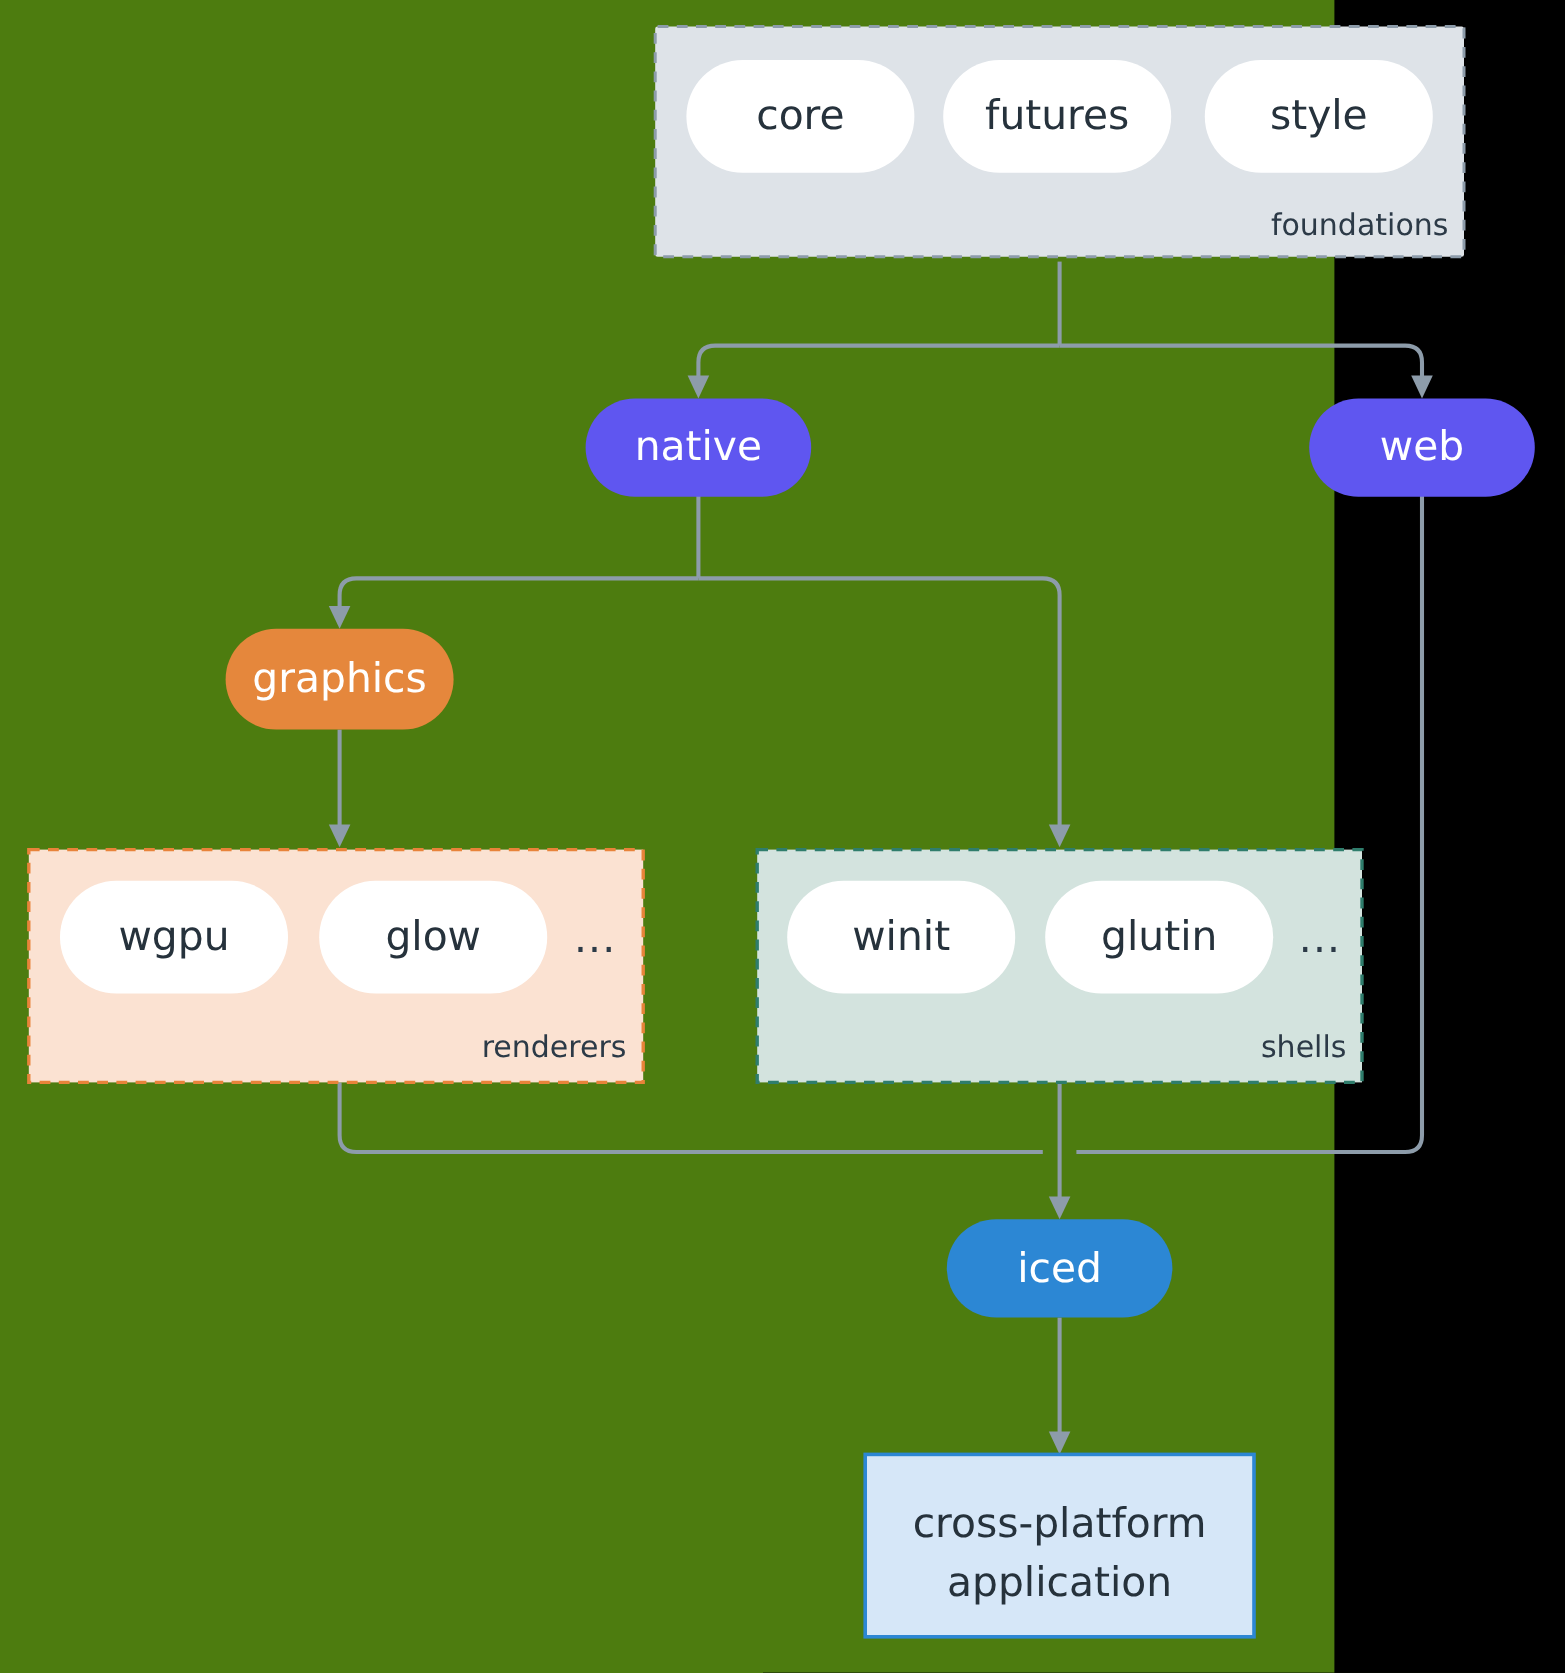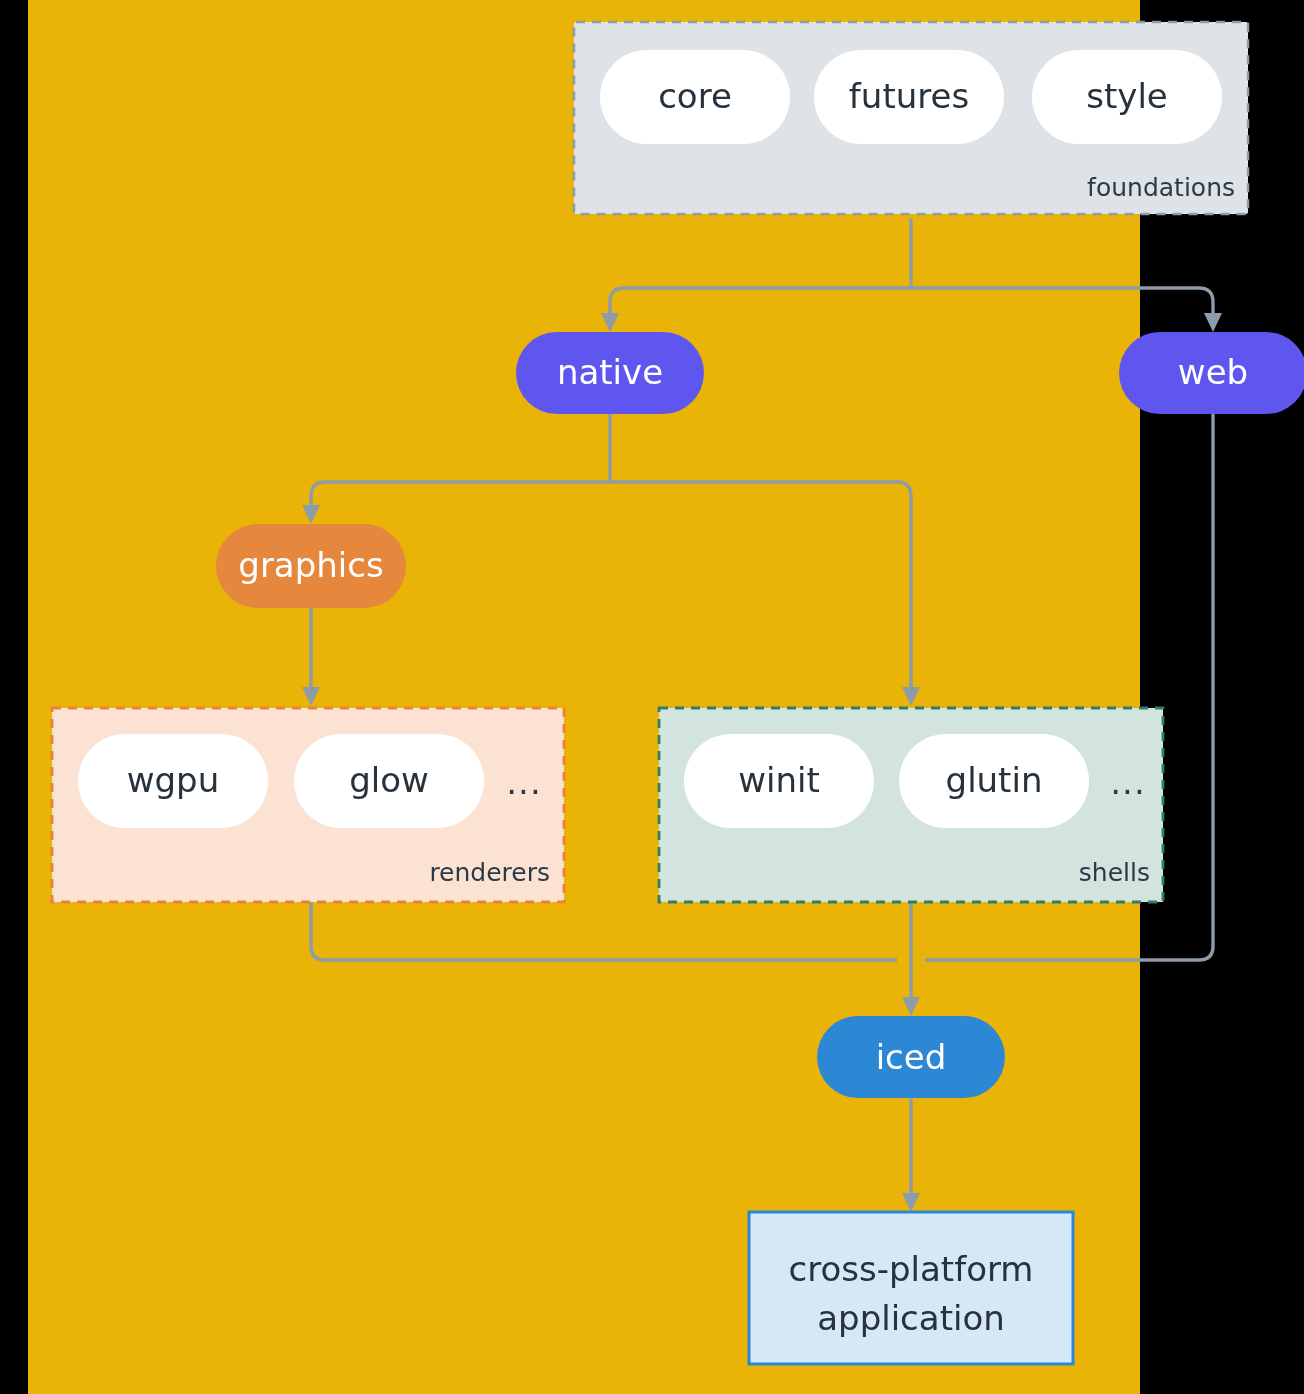--- a/index.html
+++ b/index.html
@@ -10,22 +10,21 @@
   body {
     width: 1304px;
     height: 1394px;
     overflow: hidden;
     font-family: "DejaVu Sans", sans-serif;
   }
   #diagram-root {
     position: relative;
     width: 1112px;
     height: 1394px;
-    background: #eab308;
-    margin-left: 28px;
+    background: #4d7c0f;
   }
   svg#diagram-svg {
     position: absolute;
     top: 0;
     left: 0;
     width: 1304px;
     height: 1394px;
     display: block;
   }
   .group-label {

